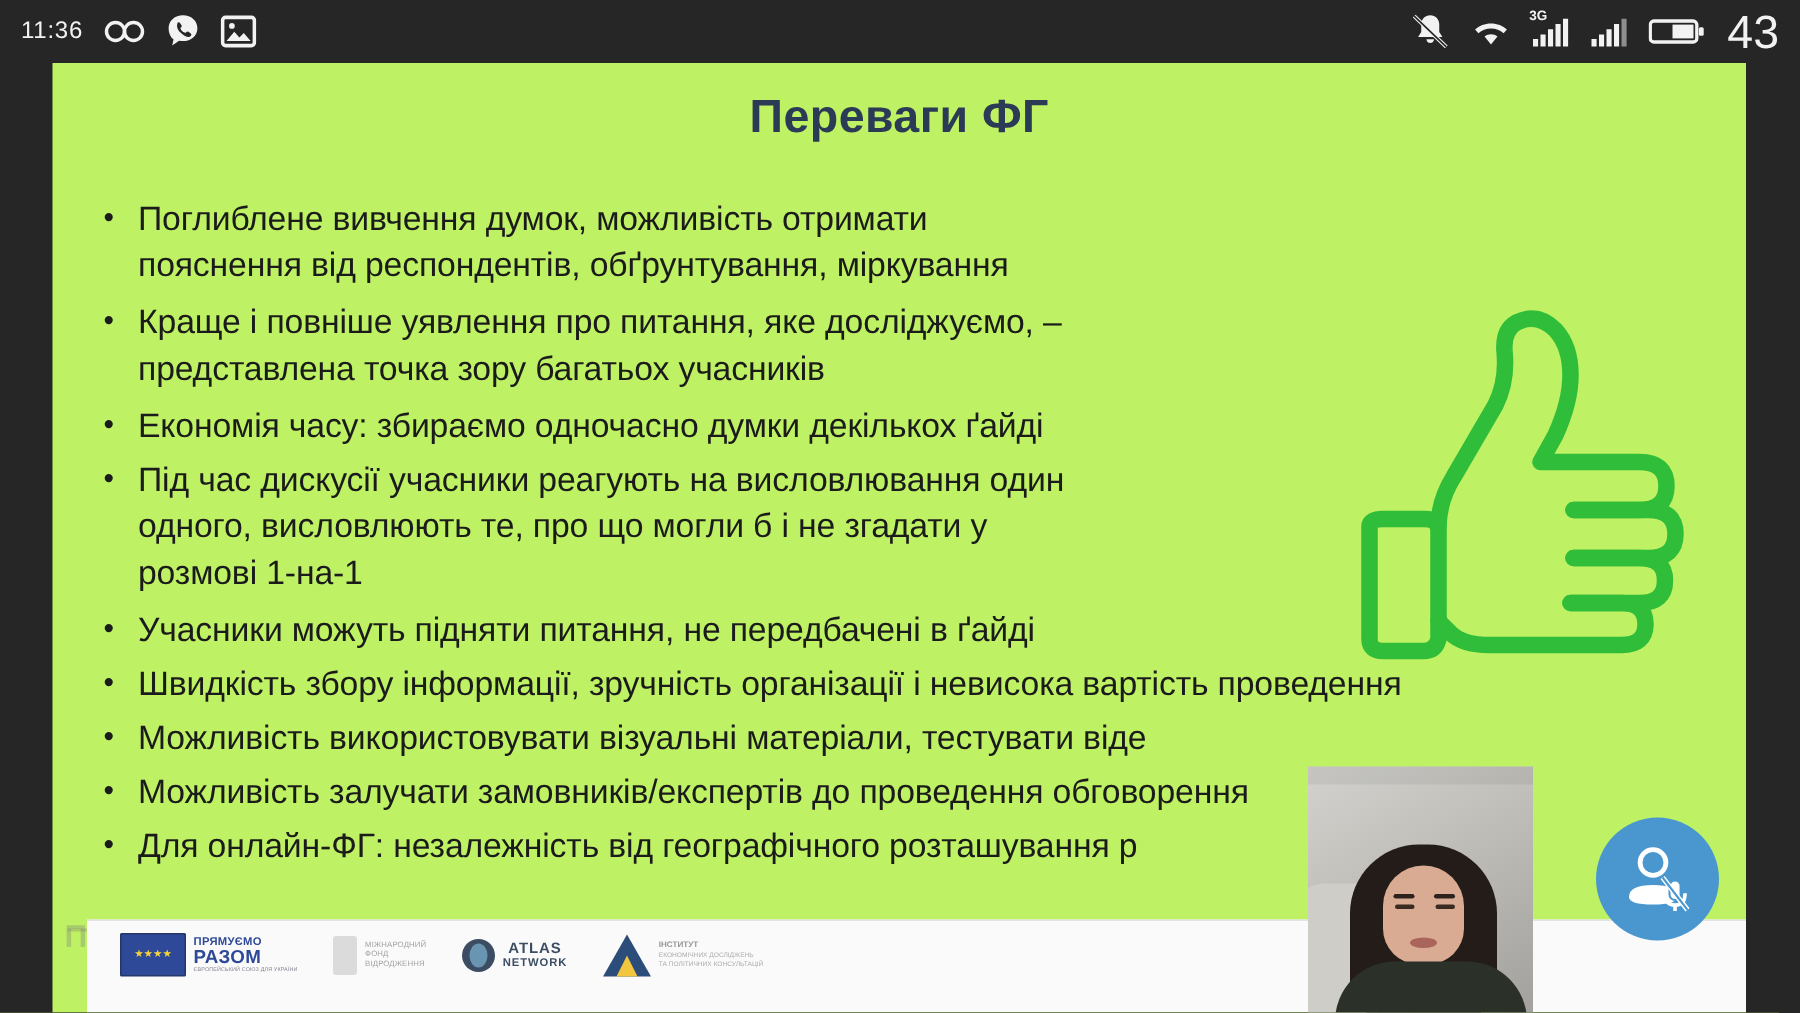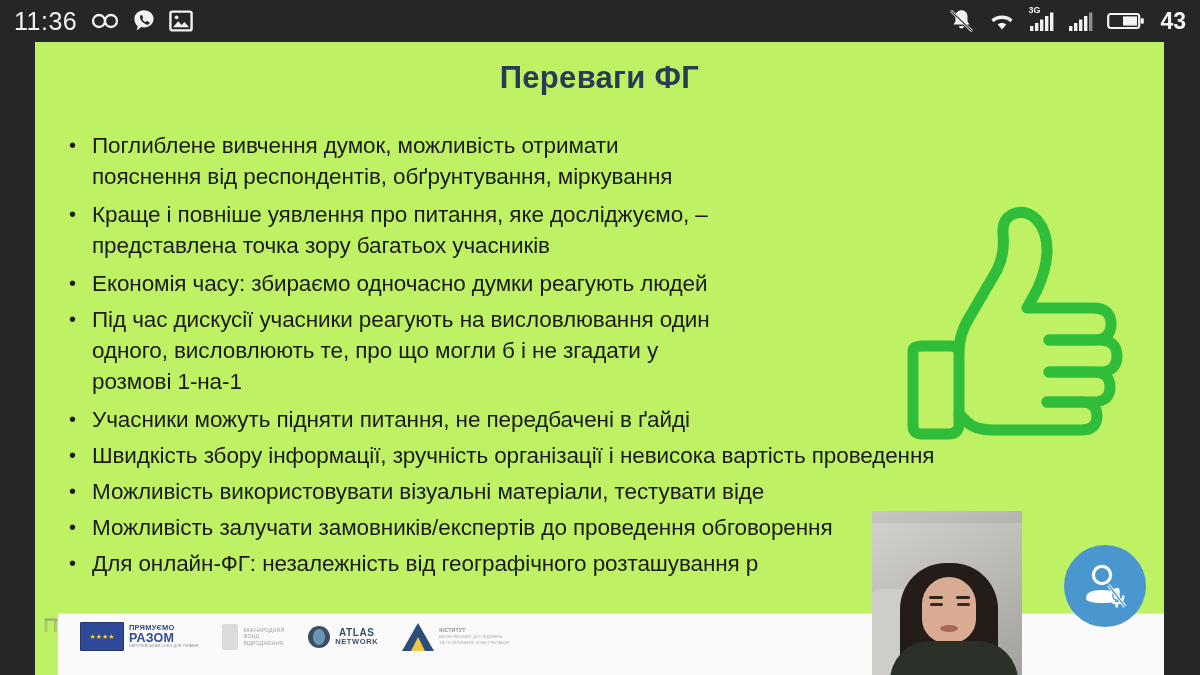--- a/index.html
+++ b/index.html
@@ -19,23 +19,23 @@
   #statusbar {
     position: absolute; left: 0; top: 0;
     width: 1200px; height: 42px;
     background: #262626;
     display: flex; align-items: center;
     padding: 0 14px;
     color: #f2f2f2;
   }
   #statusbar .left { display: flex; align-items: center; gap: 14px; }
   #statusbar .right { display: flex; align-items: center; gap: 13px; margin-left: auto; }
-  .clock { font-size: 25px; font-weight: 400; letter-spacing: .5px; line-height: 1; }
+  .clock { font-size: 16px; font-weight: 400; letter-spacing: .5px; line-height: 1; }
   .sb-icon { display: inline-flex; align-items: flex-start; justify-content: center; }
-  .batt-num { font-size: 23px; font-weight: 700; line-height: 1; margin-left: 2px; }
+  .batt-num { font-size: 31px; font-weight: 400; line-height: 1; margin-left: 2px; }
 
   
   #slide {
     position: absolute;
     left: 35px; top: 42px;
     width: 1129px; height: 633px;
     background: #bef264;
     overflow: hidden;
   }
   #slide-title {
@@ -285,21 +285,21 @@
 
   <div id="slide">
 
     <div id="slide-title">Переваги ФГ</div>
 
     <div id="bullets">
       <div class="bullet">Поглиблене вивчення думок, можливість отримати
 пояснення від респондентів, обґрунтування, міркування</div>
       <div class="bullet">Краще і повніше уявлення про питання, яке досліджуємо, –
 представлена точка зору багатьох учасників</div>
-      <div class="bullet tight">Економія часу: збираємо одночасно думки реагують людей</div>
+      <div class="bullet tight">Економія часу: збираємо одночасно думки декількох ґайді</div>
       <div class="bullet">Під час дискусії учасники реагують на висловлювання один
 одного, висловлюють те, про що могли б і не згадати у
 розмові 1-на-1</div>
       <div class="bullet tight">Учасники можуть підняти питання, не передбачені в ґайді</div>
       <div class="bullet tight">Швидкість збору інформації, зручність організації і невисока вартість проведення</div>
       <div class="bullet tight">Можливість використовувати візуальні матеріали, тестувати віде</div>
       <div class="bullet tight">Можливість залучати замовників/експертів до проведення обговорення</div>
       <div class="bullet tight">Для онлайн-ФГ: незалежність від географічного розташування р</div>
     </div>
 

